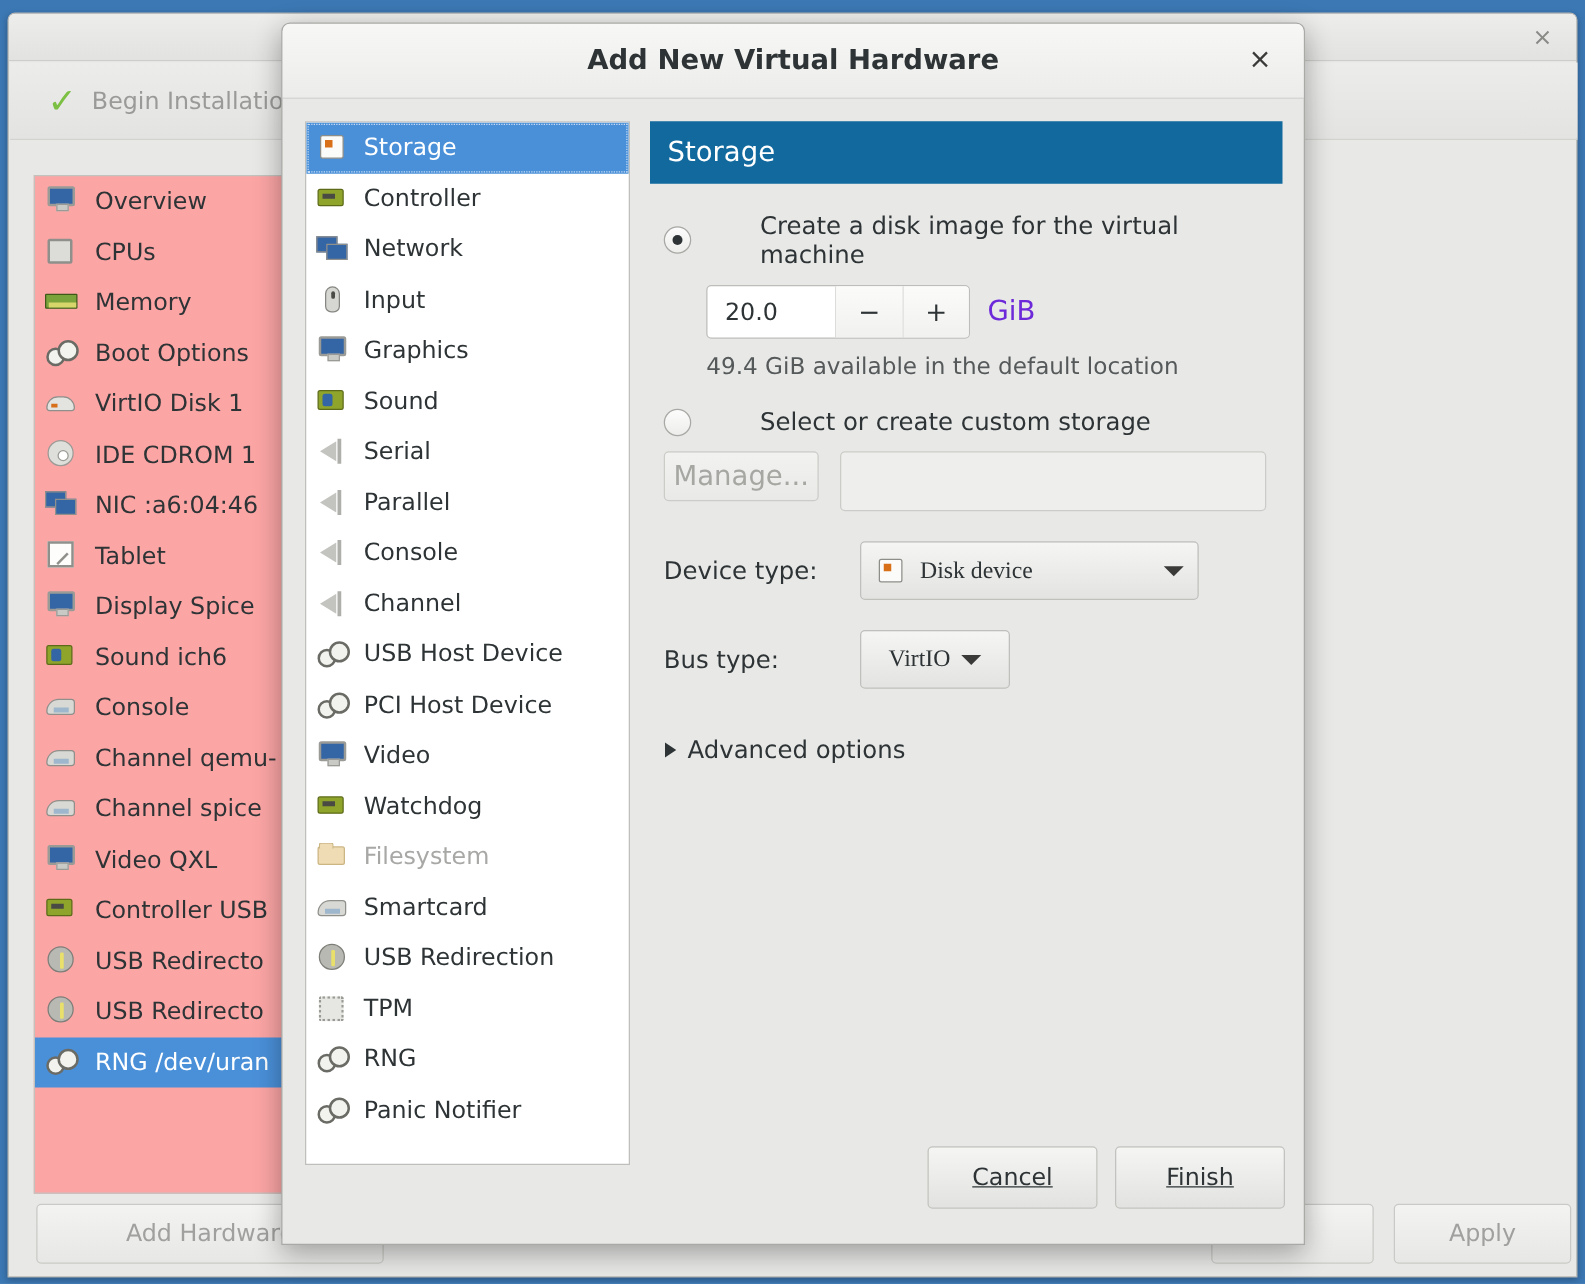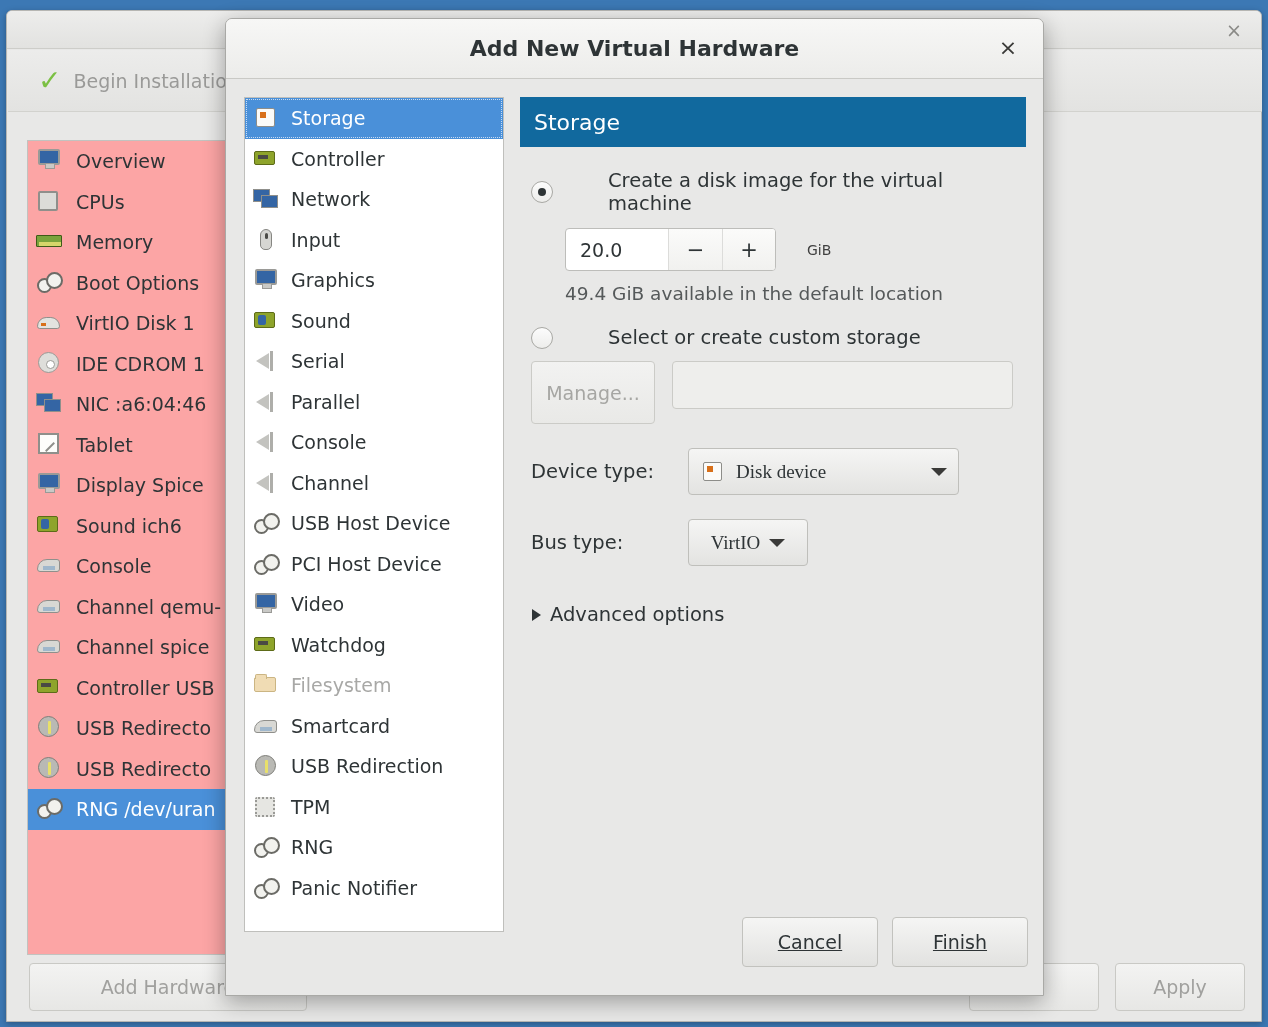--- a/index.html
+++ b/index.html
@@ -77,21 +77,21 @@
   #bg-cancel {
     position: absolute; left: 962px; top: 952px;
     width: 130px; height: 48px;
     border: 1px solid #c9c9c5; border-radius: 4px;
     background: linear-gradient(#f3f3f2, #e7e7e5);
     color: #a0a09e; font-size: 19px;
     display: flex; align-items: center; justify-content: center;
   }
   #bg-apply {
     position: absolute; left: 1108px; top: 952px;
-    width: 130px; height: 48px;
+    width: 142px; height: 48px;
     border: 1px solid #c9c9c5; border-radius: 4px;
     background: linear-gradient(#f3f3f2, #e7e7e5);
     color: #a0a09e; font-size: 19px;
     display: flex; align-items: center; justify-content: center;
   }
 
   
   #dialog {
     position: absolute;
     left: 225px; top: 18px;
@@ -170,30 +170,30 @@
     padding-left: 14px; font-size: 19px; color: #2e3436;
     border-right: 1px solid #dcdcda;
   }
   .spin-btn {
     width: 53px; display: flex; align-items: center; justify-content: center;
     font-size: 21px; color: #2e3436;
     background: linear-gradient(#fbfbfa, #f1f1ef);
     cursor: pointer;
   }
   .spin-btn + .spin-btn { border-left: 1px solid #dcdcda; }
-  .unit { font-size: 14px; color: #404040; margin-left: 17px; }
+  .unit { font-size: 22px; color: #6d28d9; }
 
   .avail { margin-top: 12px; padding-left: 45px; font-size: 18.5px; color: #55595a; }
 
   .manage-row { display: flex; gap: 17px; margin-top: 12px; padding-left: 11px; }
   #manage-btn {
-    width: 124px; height: 63px;
+    width: 124px; height: 40px;
     border: 1px solid #cbcbc7; border-radius: 4px;
     background: linear-gradient(#f2f2f1, #e9e9e7);
-    color: #a6a6a3; font-size: 19px;
+    color: #a6a6a3; font-size: 22px;
     display: flex; align-items: center; justify-content: center;
   }
   #path-entry {
     width: 341px; height: 48px;
     border: 1px solid #cbcbc7; border-radius: 4px;
     background: #eeeeec;
   }
 
   .field-row { display: flex; align-items: center; margin-top: 24px; padding-left: 11px; gap: 24px; }
   .field-label { font-size: 19.5px; color: #2e3436; width: 133px; }
@@ -459,20 +459,26 @@
         <span>Channel qemu-</span>
       </div>
       <div class="bg-row">
         <span class="bg-ico">
           <i class="ic printer"></i>
         </span>
         <span>Channel spice</span>
       </div>
       <div class="bg-row">
         <span class="bg-ico">
+          <i class="ic mon"></i>
+        </span>
+        <span>Video QXL</span>
+      </div>
+      <div class="bg-row">
+        <span class="bg-ico">
           <i class="ic card"></i>
         </span>
         <span>Controller USB</span>
       </div>
       <div class="bg-row">
         <span class="bg-ico">
           <i class="ic usb"></i>
         </span>
         <span>USB Redirecto</span>
       </div>

